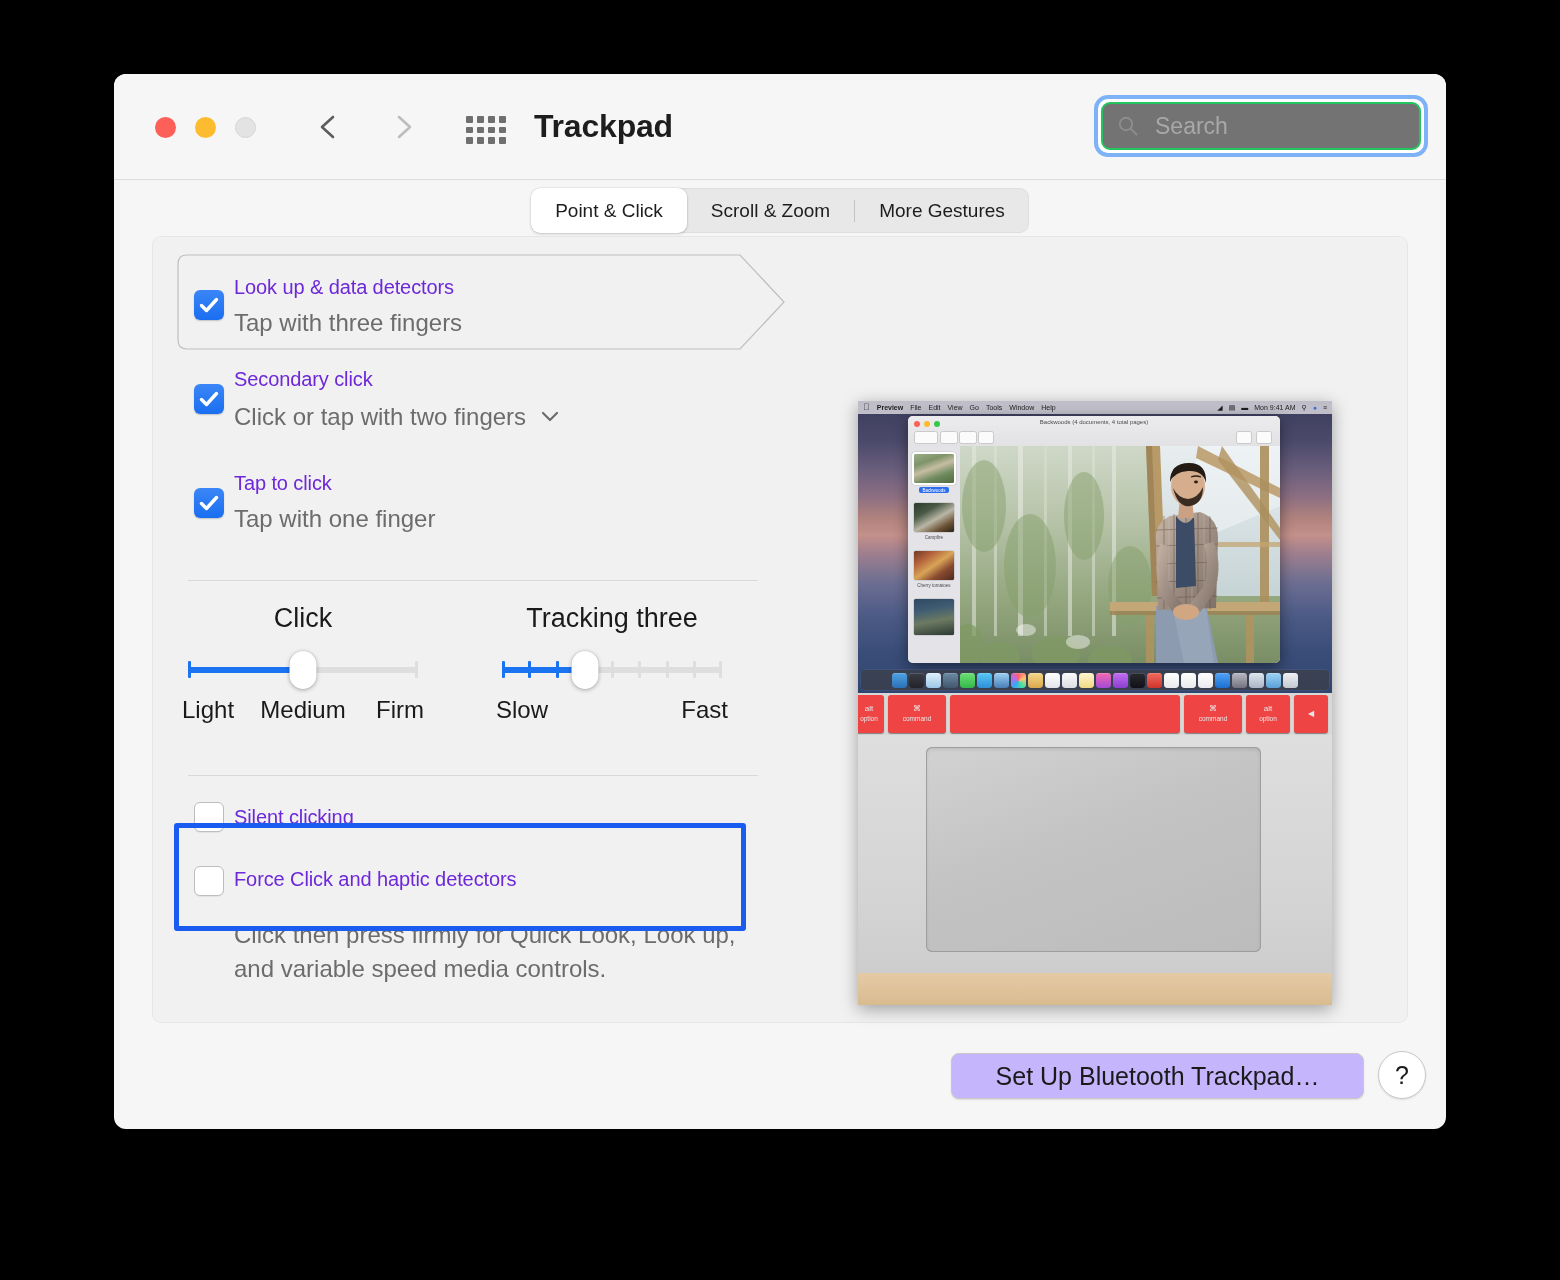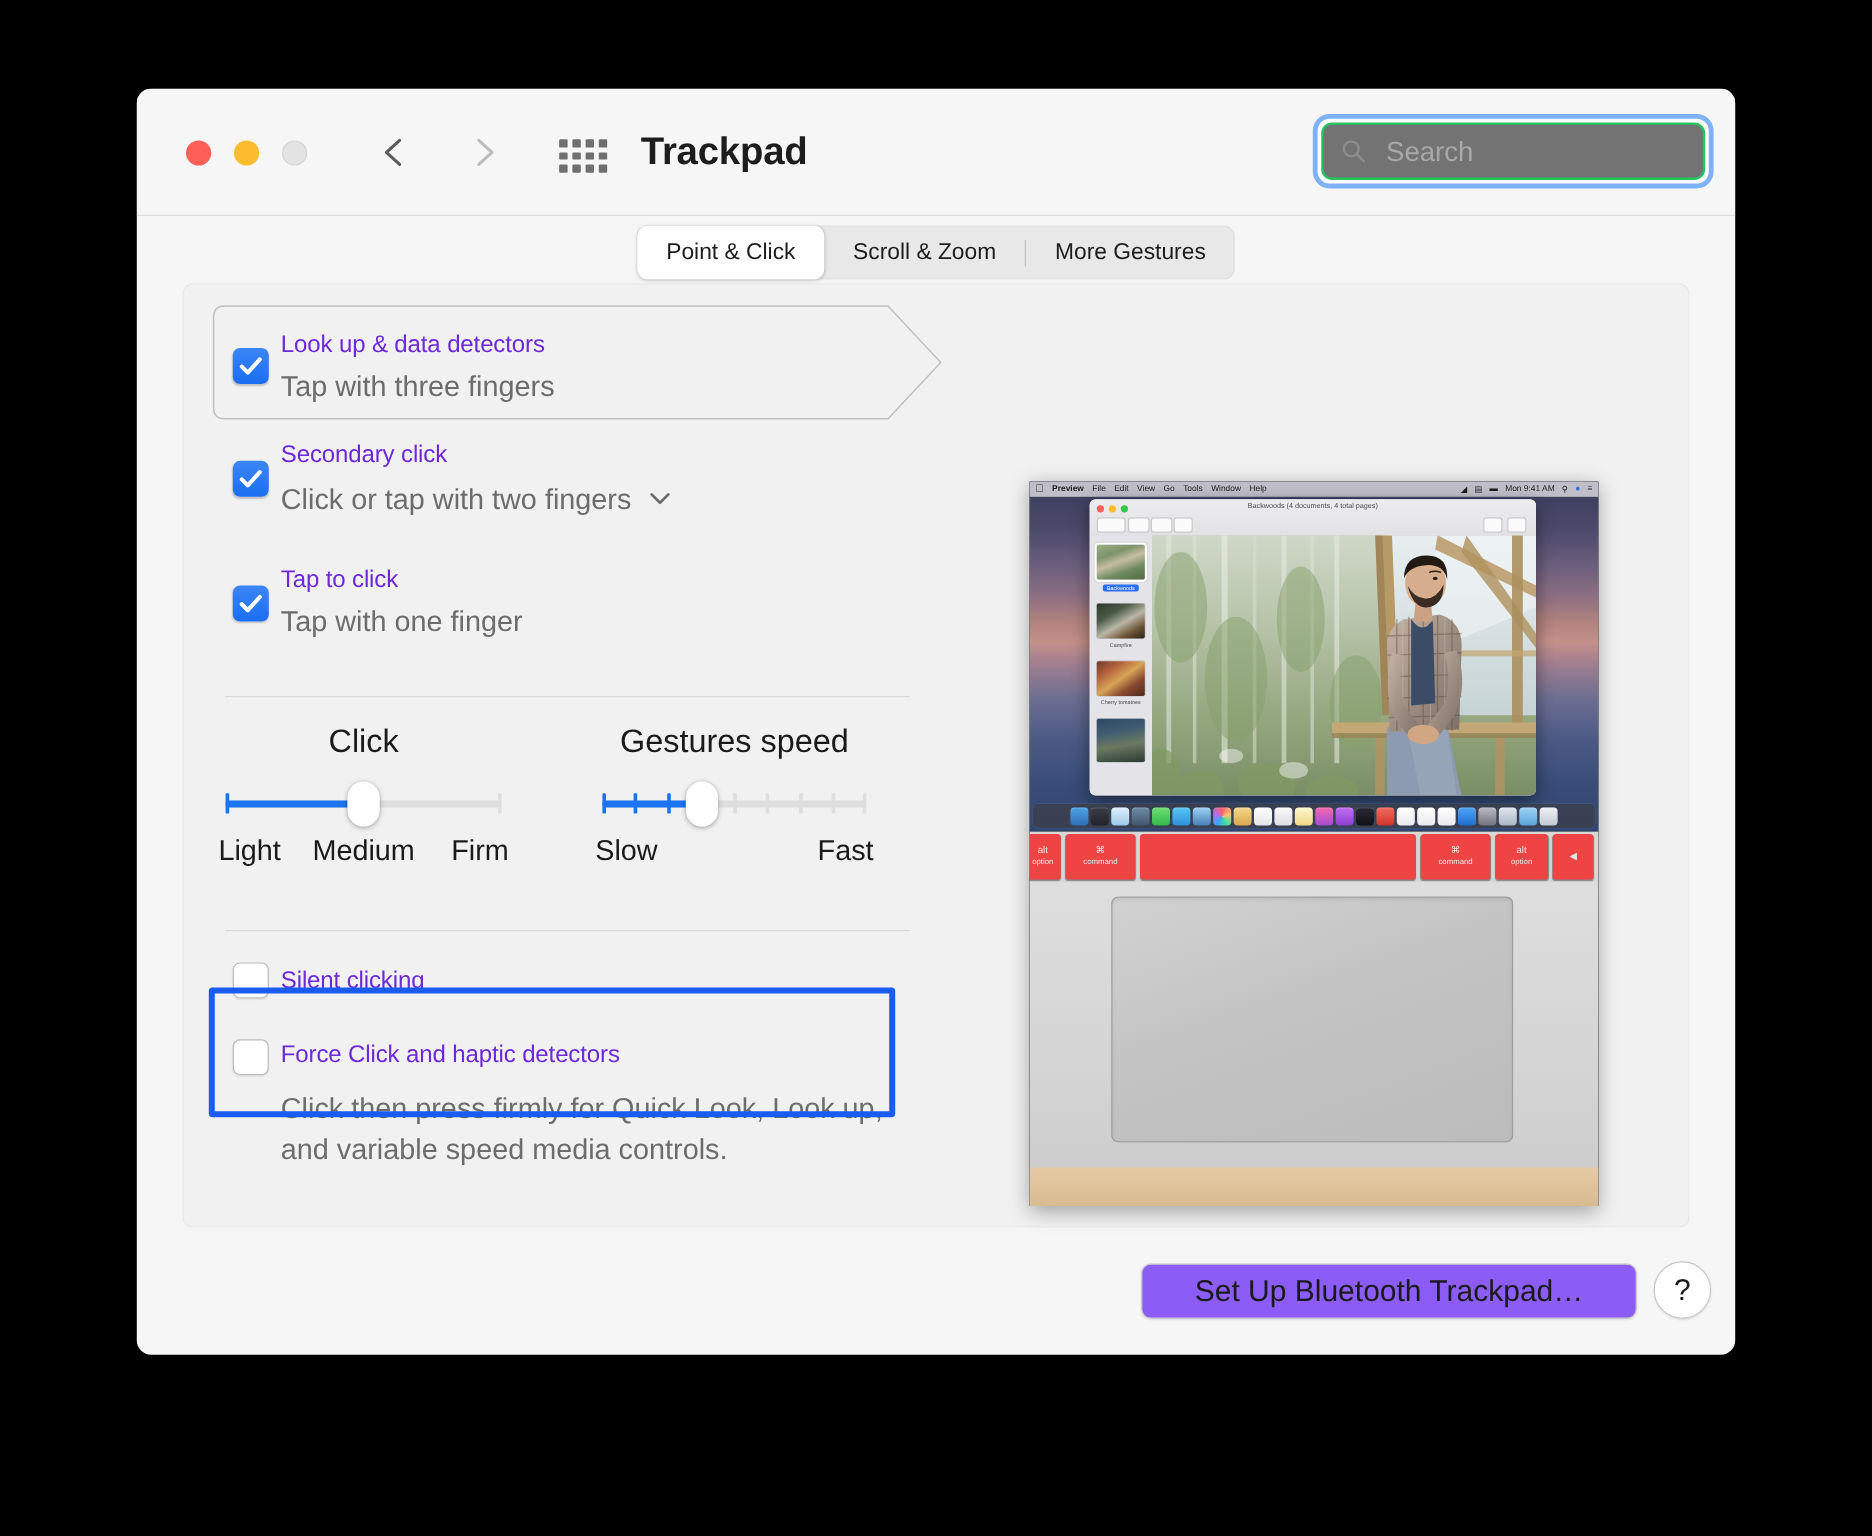--- a/index.html
+++ b/index.html
@@ -502,21 +502,21 @@
     background: linear-gradient(180deg,#e4caa5,#d9bb90);
   }
 
   
   #bt-button {
     position: absolute;
     right: 82px;
     bottom: 30px;
     height: 46px;
     padding: 0 22px;
-    background: #8b5cf6;
+    background: #c4b5fd;
     border: 0.5px solid #c8c8c8;
     border-radius: 8px;
     font-size: 25px;
     color: #1a1a1a;
     font-family: "Liberation Sans", sans-serif;
     box-shadow: 0 1px 2px rgba(0,0,0,0.10);
     display: flex;
     align-items: center;
     justify-content: center;
     min-width: 413px;
@@ -663,21 +663,21 @@
             <div class="thumb" style="left:50%; top:11px;"></div>
           </div>
           <div class="endcaps">
             <div class="endcap" style="left:-6px;">Light</div>
             <div class="endcap" style="left:50%; transform:translateX(-50%);">Medium</div>
             <div class="endcap" style="right:-6px;">Firm</div>
           </div>
         </div>
 
         <div class="slider-block" style="left:330px; width:220px;">
-          <div class="slider-label">Gestures speed</div>
+          <div class="slider-label">Tracking three</div>
           <div class="track-wrap">
             <div class="track-bg"></div>
             <div class="track-fill" style="left:0; width:37.5%;"></div>
             <div class="tick on" style="left:0;"></div>
             <div class="tick on" style="left:calc(12.5% - 1.5px);"></div>
             <div class="tick on" style="left:calc(25% - 1.5px);"></div>
             <div class="tick" style="left:calc(37.5% - 1.5px);"></div>
             <div class="tick" style="left:calc(50% - 1.5px);"></div>
             <div class="tick" style="left:calc(62.5% - 1.5px);"></div>
             <div class="tick" style="left:calc(75% - 1.5px);"></div>
@@ -698,21 +698,21 @@
         <div class="opt-inner" style="padding-left:62px;">
           <div class="cb unchecked" style="left:22px; top:2px;"></div>
           <div class="opt-title">Silent clicking</div>
         </div>
       </div>
 
       <div class="opt-row" style="margin-top:18px;">
         <div class="opt-inner" style="padding-left:62px;">
           <div class="cb unchecked" style="left:22px; top:4px;"></div>
           <div class="opt-title">Force Click and haptic detectors</div>
-          <div class="opt-sub" style="margin-top:12px; line-height:34px;">
+          <div class="opt-sub" style="margin-top:22px; line-height:34px;">
             <span>Click then press firmly for Quick Look, Look up,</span><br>
             <span>and variable speed media controls.</span>
           </div>
         </div>
       </div>
 
     </div>
 
     <div id="force-highlight"></div>
 

